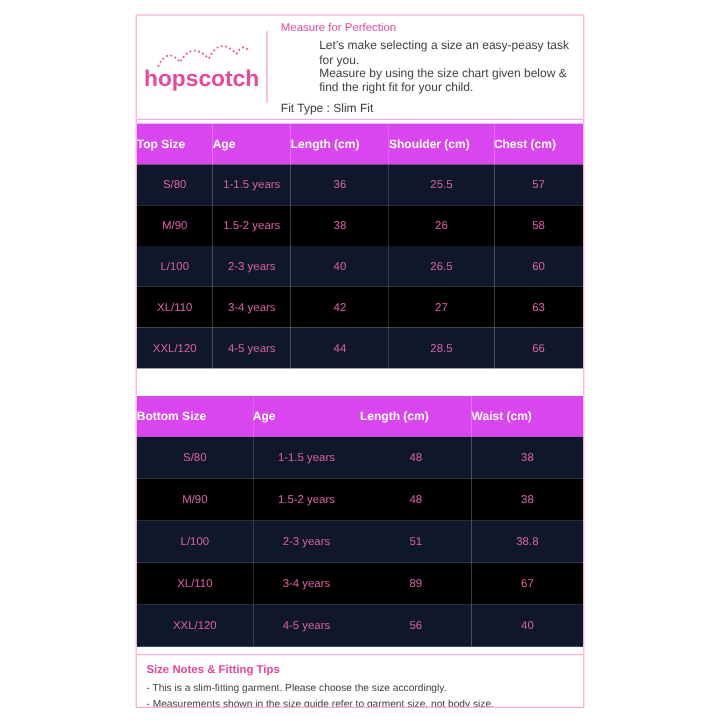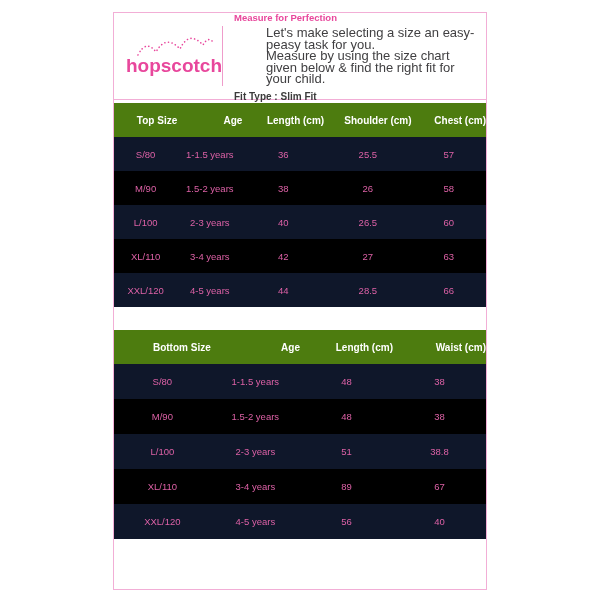--- a/index.html
+++ b/index.html
@@ -10,34 +10,34 @@
   }
   .card {
     position:absolute; left:113px; top:12px; width:374px; height:578px;
     border:1px solid #f2aed6; background:#fff; box-sizing:border-box; overflow:hidden;
   }
   
   .header-section {
     height:87px; box-sizing:border-box; border-bottom:1px solid #f2aed6;
     display:flex; align-items:center;
   }
-  .logo-wrap { width:108px; display:flex; justify-content:flex-end; align-items:center; }
+  .logo-wrap { width:108px; display:flex; justify-content:center; align-items:center; }
   .v-divider { width:1px; height:60px; background:#ef9ccb; }
   .header-text { flex:1; padding:2px 10px 0 11px; }
-  .header-title { color:#e8479c; font-weight:bold; font-size:9.5px; margin-bottom:4px; }
-  .header-body { font-size:13px; color:#414042; line-height:11.5px; max-width:243px;padding-left:32px; }
-  .fit-type { font-size:10px; font-weight:bold; color:#3b3b3b; margin-top:6px; }
+  .header-title { color:#e8479c; font-weight:normal; font-size:9.5px; margin-bottom:4px; }
+  .header-body { font-size:10px; color:#414042; line-height:11.5px; max-width:243px;padding-left:32px; }
+  .fit-type { font-size:10px; font-weight:normal; color:#3b3b3b; margin-top:6px; }
   
   .spacer-sm { height:3px; }
   .spacer-mid { height:23px; }
   .spacer-tiny { height:6px; }
   table.size-table { width:100%; border-collapse:collapse; table-layout:fixed; }
   table.size-table thead th {
-    background:#4d7c0f; color:#ffffff; font-size:10px; font-weight:bold;
-    height:34px; text-align:right; padding:0;
+    background:#d946ef; color:#ffffff; font-size:10px; font-weight:bold;
+    height:34px; text-align:left; padding:0;
   }
   table.size-table tbody td {
     color:#dd61a6; font-size:9.5px; text-align:center; height:34px; padding:0;
     background:#0f172a;
   }
   table.size-table.t2 tbody td { height:35px; }
   table.size-table tbody tr.alt td { background:#000000; }
   
   .footer-section {
     border-top:1px solid #f2aed6; box-sizing:border-box; height:46px;
@@ -171,14 +171,19 @@
           <td>XXL/120</td>
           <td>4-5 years</td>
           <td>56</td>
           <td>40</td>
         </tr>
       </tbody>
     </table>
 
   <div class="spacer-tiny"></div>
 
+  <div class="footer-section">
+    <div class="footer-title">Size Notes &amp; Fitting Tips</div>
+    <div class="footer-note">- This is a slim-fitting garment. Please choose the size accordingly.</div>
+    <div class="footer-note">- Measurements shown in the size guide refer to garment size, not body size.</div>
+  </div>
 
 </div>
 
 </body></html>

